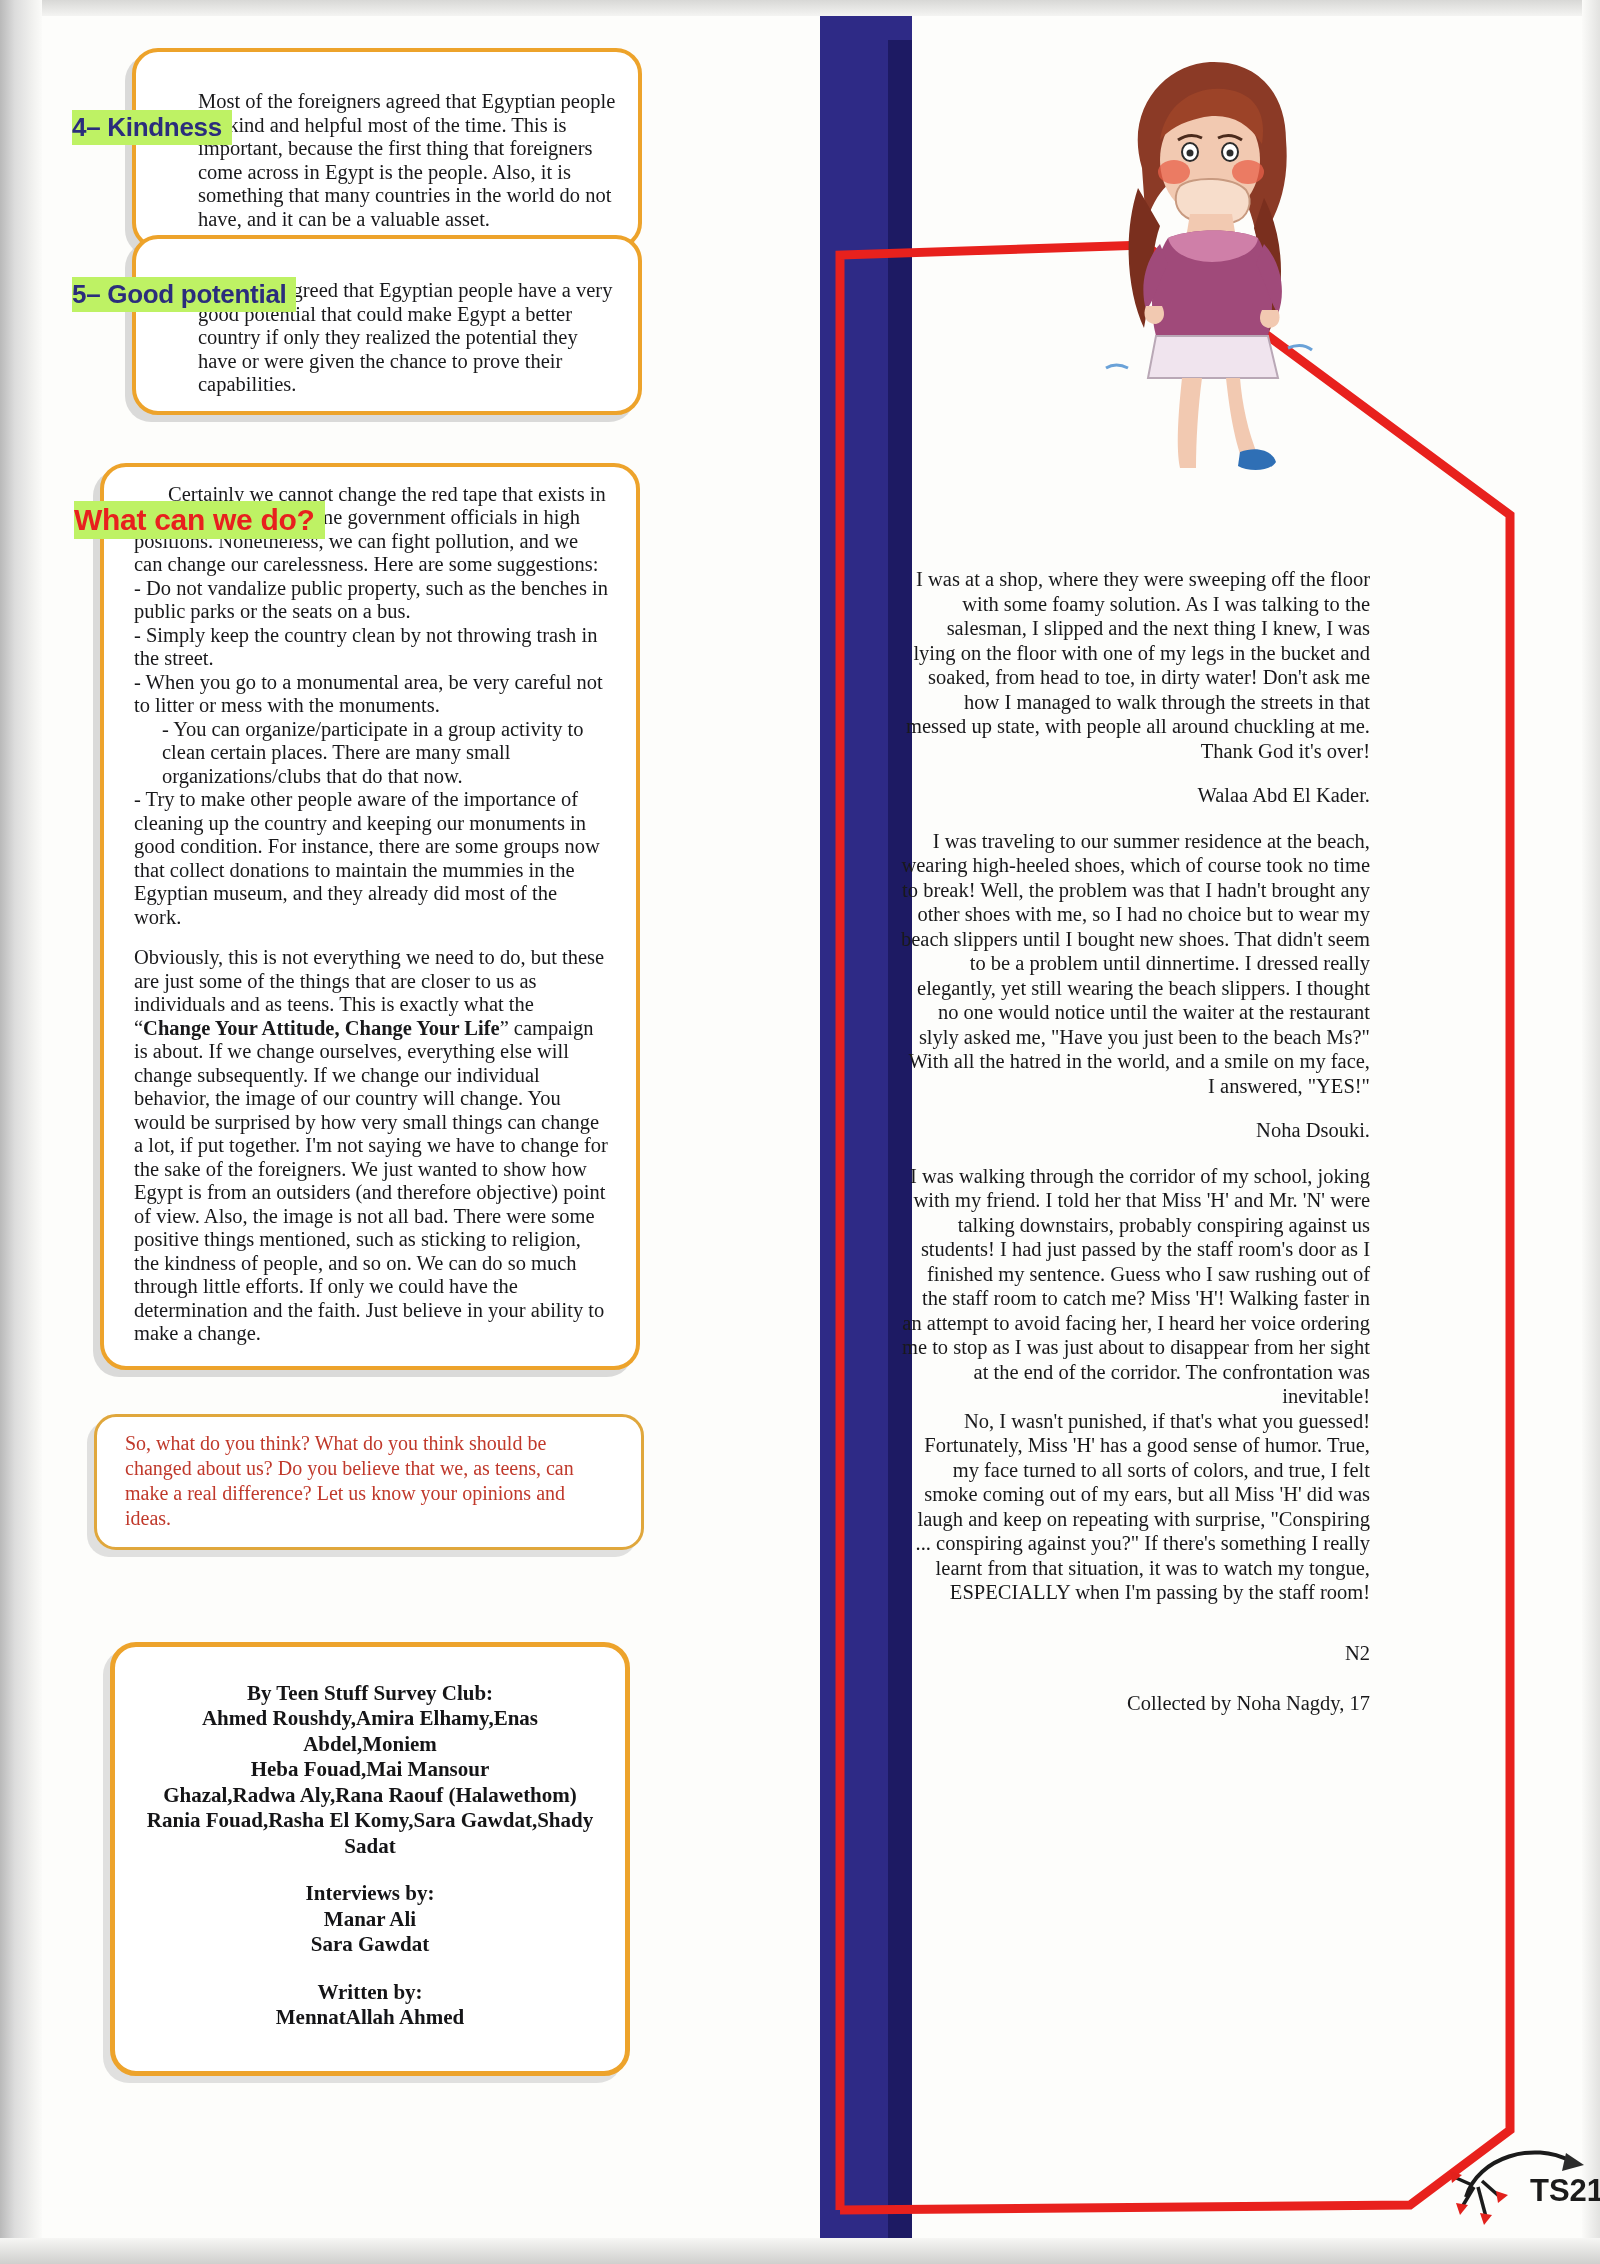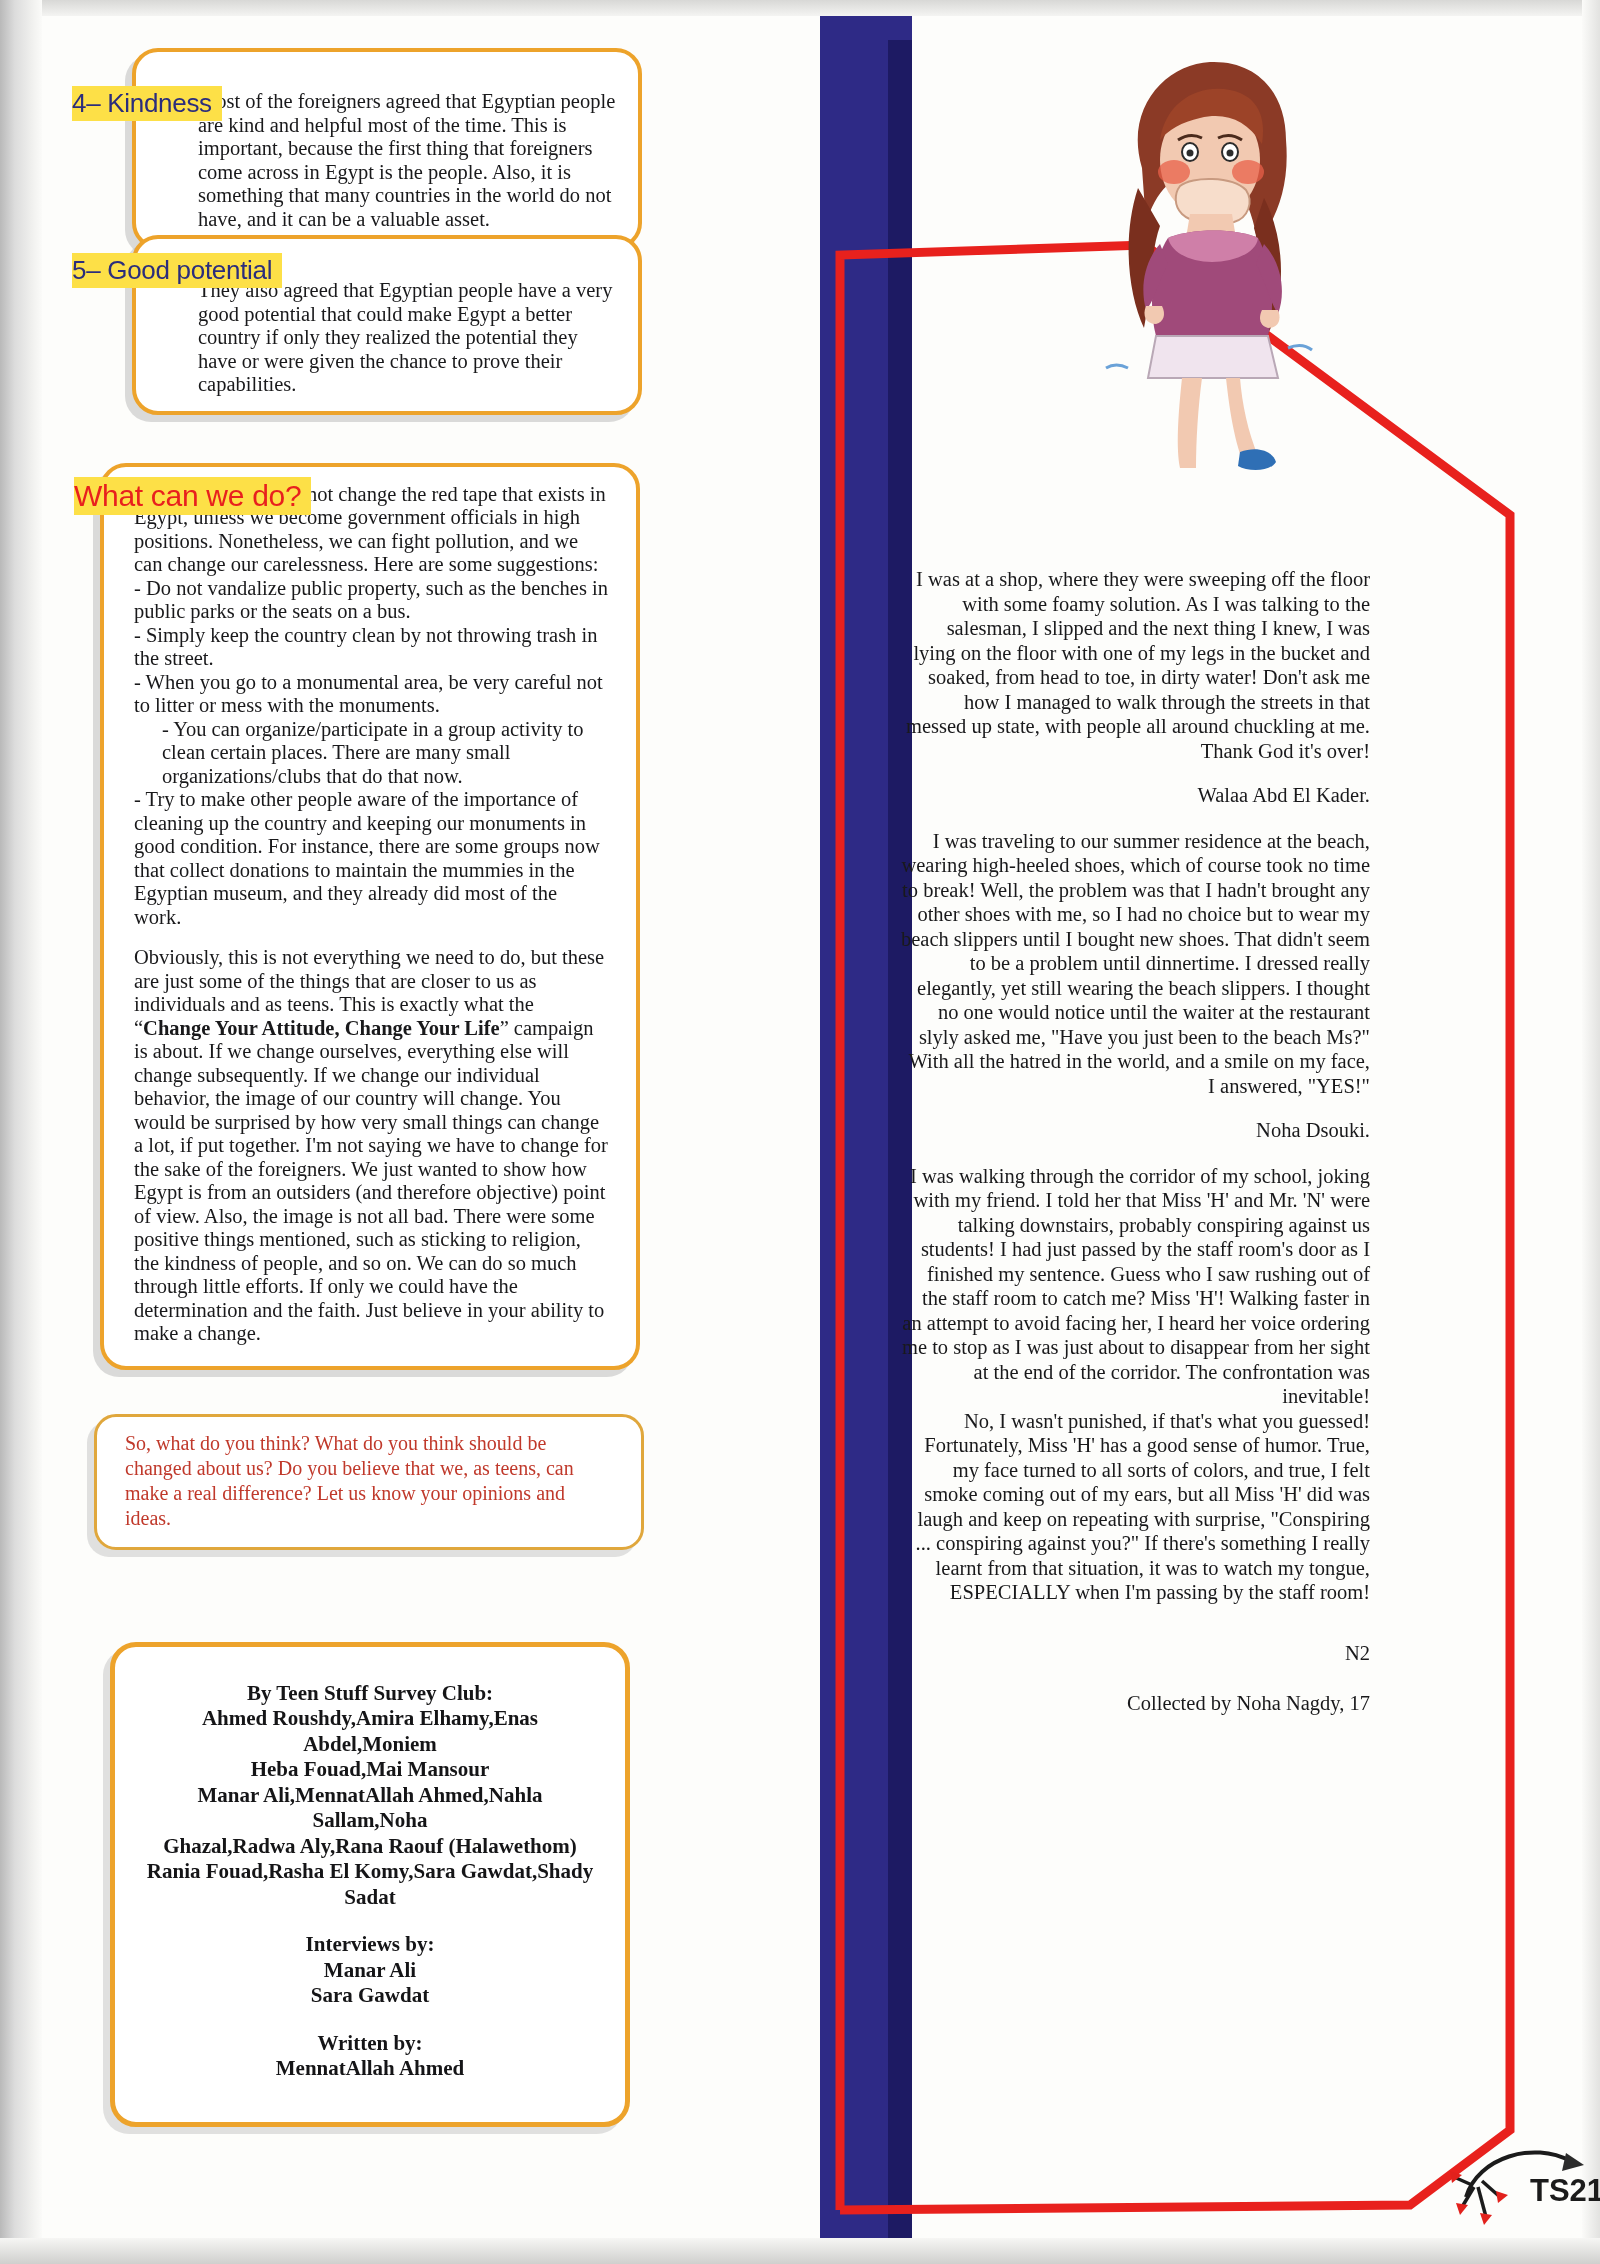--- a/index.html
+++ b/index.html
@@ -57,26 +57,27 @@
     line-height: 23.5px;
     color: #19191b;
     text-align: left;
   }
   .serif-txt p { margin: 0 0 0 0; }
   .serif-txt p + p { margin-top: 17px; }
 
   
   .tab-head {
     position: absolute;
-    font-weight: normal;
+    font-weight: bold;
     letter-spacing: -0.3px;
-    background: #fde047;
+    background: #bef264;
     z-index: 5;
     white-space: nowrap;
     padding: 2px 10px 2px 0;
+    margin-top: 24px;
   }
   .tab-head.navy {
     color: #2b2d7c;
     font-size: 26px;
     font-family: "Liberation Sans", sans-serif;
   }
   .tab-head.red {
     color: #e8201e;
     font-size: 30px;
     font-family: "Liberation Sans", sans-serif;
@@ -244,21 +245,20 @@
 
     <div class="quote-box" style="margin-left:14px; margin-top:44px; width:550px;">
       <div class="quote-txt">So, what do you think? What do you think should be changed about us? Do you believe that we, as teens, can make a real difference? Let us know your opinions and ideas.</div>
     </div>
 
     <div class="credits-box" style="margin-left:30px; margin-top:92px; width:520px;">
       <div class="credits-txt">
         <div>By Teen Stuff Survey Club:</div>
         <div>Ahmed Roushdy,Amira Elhamy,Enas Abdel,Moniem</div>
         <div>Heba Fouad,Mai Mansour</div>
-        <div>Manar Ali,MennatAllah Ahmed,Nahla Sallam,Noha</div>
         <div>Ghazal,Radwa Aly,Rana Raouf (Halawethom)</div>
         <div>Rania Fouad,Rasha El Komy,Sara Gawdat,Shady Sadat</div>
         <div class="credits-gap"></div>
         <div>Interviews by:</div>
         <div>Manar Ali</div>
         <div>Sara Gawdat</div>
         <div class="credits-gap"></div>
         <div>Written by:</div>
         <div>MennatAllah Ahmed</div>
       </div>

